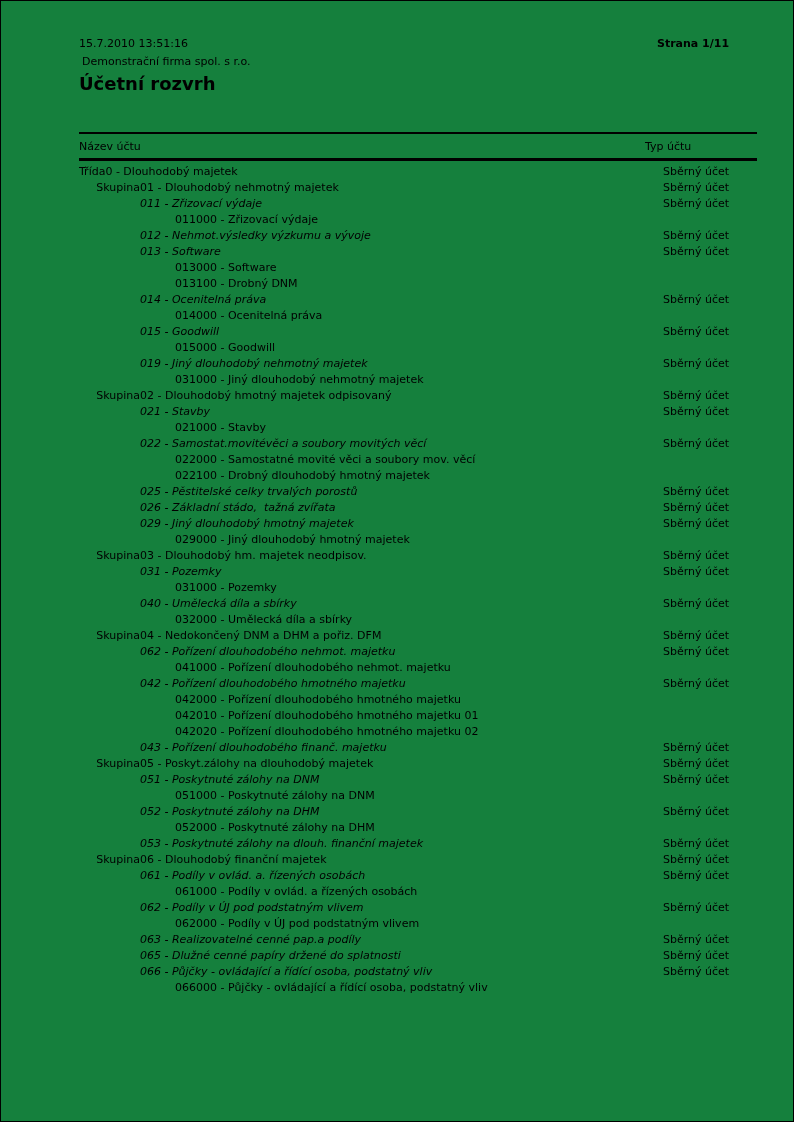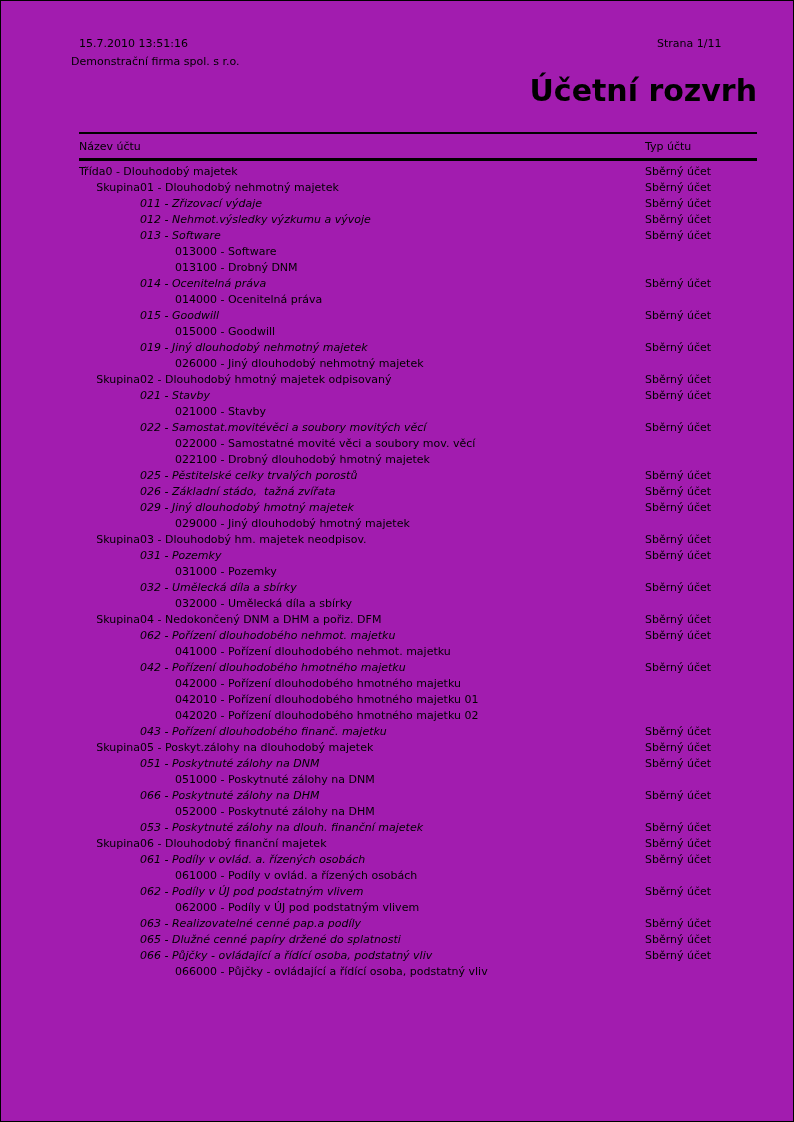--- a/index.html
+++ b/index.html
@@ -1,49 +1,49 @@
 <!DOCTYPE html>
 <html><head>
 <meta charset="utf-8">
 <style>
   html,body { margin:0; padding:0; background:#e8e8e8; }
   .page {
     position:relative;
     width:794px; height:1122px;
     margin:0 auto;
-    background:#a21caf;
+    background:#15803d;
     border:1px solid #000000;
     box-sizing:border-box;
     font-family:"DejaVu Sans","Liberation Sans",sans-serif;
     font-size:11px;
     color:#000000;
     overflow:hidden;
   }
   .abs { position:absolute; }
   .meta-date    { left:78px;  top:36px;  white-space:pre; }
-  .meta-company { left:70px;  top:54px;  white-space:pre; }
-  .meta-page    { left:656px; top:36px;  white-space:pre; }
+  .meta-company { left:81px;  top:54px;  white-space:pre; }
+  .meta-page    { left:656px; top:36px;  white-space:pre;font-weight:bold; }
   .report-title {
     left:78px; top:72px; width:678px;
-    text-align:right;
-    font-size:30px; font-weight:700;
+    text-align:left;
+    font-size:18px; font-weight:700;
     letter-spacing:0px;
     white-space:pre;
   }
   .rule { left:78px; width:678px; background:#000000; }
   .rule-top    { top:131px; height:2px; }
   .rule-bottom { top:157px; height:3px; }
   .col-header-name { left:78px;  top:139px; white-space:pre; }
   .col-header-type { left:644px; top:139px; white-space:pre; }
   .rows { left:78px; top:163px; width:678px; }
   .row { position:relative; height:16px; line-height:16px; }
   .row .name, .row .prefix, .row .type {
     position:absolute; top:0; white-space:pre;
   }
-  .row .type { left:566px; }
+  .row .type { left:584px; }
   .row.lvl-class .name { left:0;text-align:right; }
   .row.lvl-group .prefix { left:4px; width:57px; text-align:right; }
   .row.lvl-group .name { left:61px; }
   .row.lvl-acc3  .name { left:61px;font-style:italic; }
   .row.lvl-acc6  .name { left:96px; }
 </style>
 </head>
 <body>
 
 <div class="page">
@@ -67,20 +67,25 @@
       <div class="row lvl-group">
     <span class="prefix">Skupina</span>
     <span class="name">01 - Dlouhodobý nehmotný majetek</span>
     <span class="type">Sběrný účet</span>
   </div>
       <div class="row lvl-acc3">
 
     <span class="name">011 - Zřizovací výdaje</span>
     <span class="type">Sběrný účet</span>
   </div>
+      <div class="row lvl-acc6">
+
+    <span class="name">011000 - Zřizovací výdaje</span>
+    <span class="type"></span>
+  </div>
       <div class="row lvl-acc3">
 
     <span class="name">012 - Nehmot.výsledky výzkumu a vývoje</span>
     <span class="type">Sběrný účet</span>
   </div>
       <div class="row lvl-acc3">
 
     <span class="name">013 - Software</span>
     <span class="type">Sběrný účet</span>
   </div>
@@ -114,21 +119,21 @@
     <span class="name">015000 - Goodwill</span>
     <span class="type"></span>
   </div>
       <div class="row lvl-acc3">
 
     <span class="name">019 - Jiný dlouhodobý nehmotný majetek</span>
     <span class="type">Sběrný účet</span>
   </div>
       <div class="row lvl-acc6">
 
-    <span class="name">026000 - Jiný dlouhodobý nehmotný majetek</span>
+    <span class="name">031000 - Jiný dlouhodobý nehmotný majetek</span>
     <span class="type"></span>
   </div>
       <div class="row lvl-group">
     <span class="prefix">Skupina</span>
     <span class="name">02 - Dlouhodobý hmotný majetek odpisovaný</span>
     <span class="type">Sběrný účet</span>
   </div>
       <div class="row lvl-acc3">
 
     <span class="name">021 - Stavby</span>
@@ -184,21 +189,21 @@
     <span class="name">031 - Pozemky</span>
     <span class="type">Sběrný účet</span>
   </div>
       <div class="row lvl-acc6">
 
     <span class="name">031000 - Pozemky</span>
     <span class="type"></span>
   </div>
       <div class="row lvl-acc3">
 
-    <span class="name">032 - Umělecká díla a sbírky</span>
+    <span class="name">040 - Umělecká díla a sbírky</span>
     <span class="type">Sběrný účet</span>
   </div>
       <div class="row lvl-acc6">
 
     <span class="name">032000 - Umělecká díla a sbírky</span>
     <span class="type"></span>
   </div>
       <div class="row lvl-group">
     <span class="prefix">Skupina</span>
     <span class="name">04 - Nedokončený DNM a DHM a pořiz. DFM</span>
@@ -249,21 +254,21 @@
     <span class="name">051 - Poskytnuté zálohy na DNM</span>
     <span class="type">Sběrný účet</span>
   </div>
       <div class="row lvl-acc6">
 
     <span class="name">051000 - Poskytnuté zálohy na DNM</span>
     <span class="type"></span>
   </div>
       <div class="row lvl-acc3">
 
-    <span class="name">066 - Poskytnuté zálohy na DHM</span>
+    <span class="name">052 - Poskytnuté zálohy na DHM</span>
     <span class="type">Sběrný účet</span>
   </div>
       <div class="row lvl-acc6">
 
     <span class="name">052000 - Poskytnuté zálohy na DHM</span>
     <span class="type"></span>
   </div>
       <div class="row lvl-acc3">
 
     <span class="name">053 - Poskytnuté zálohy na dlouh. finanční majetek</span>

